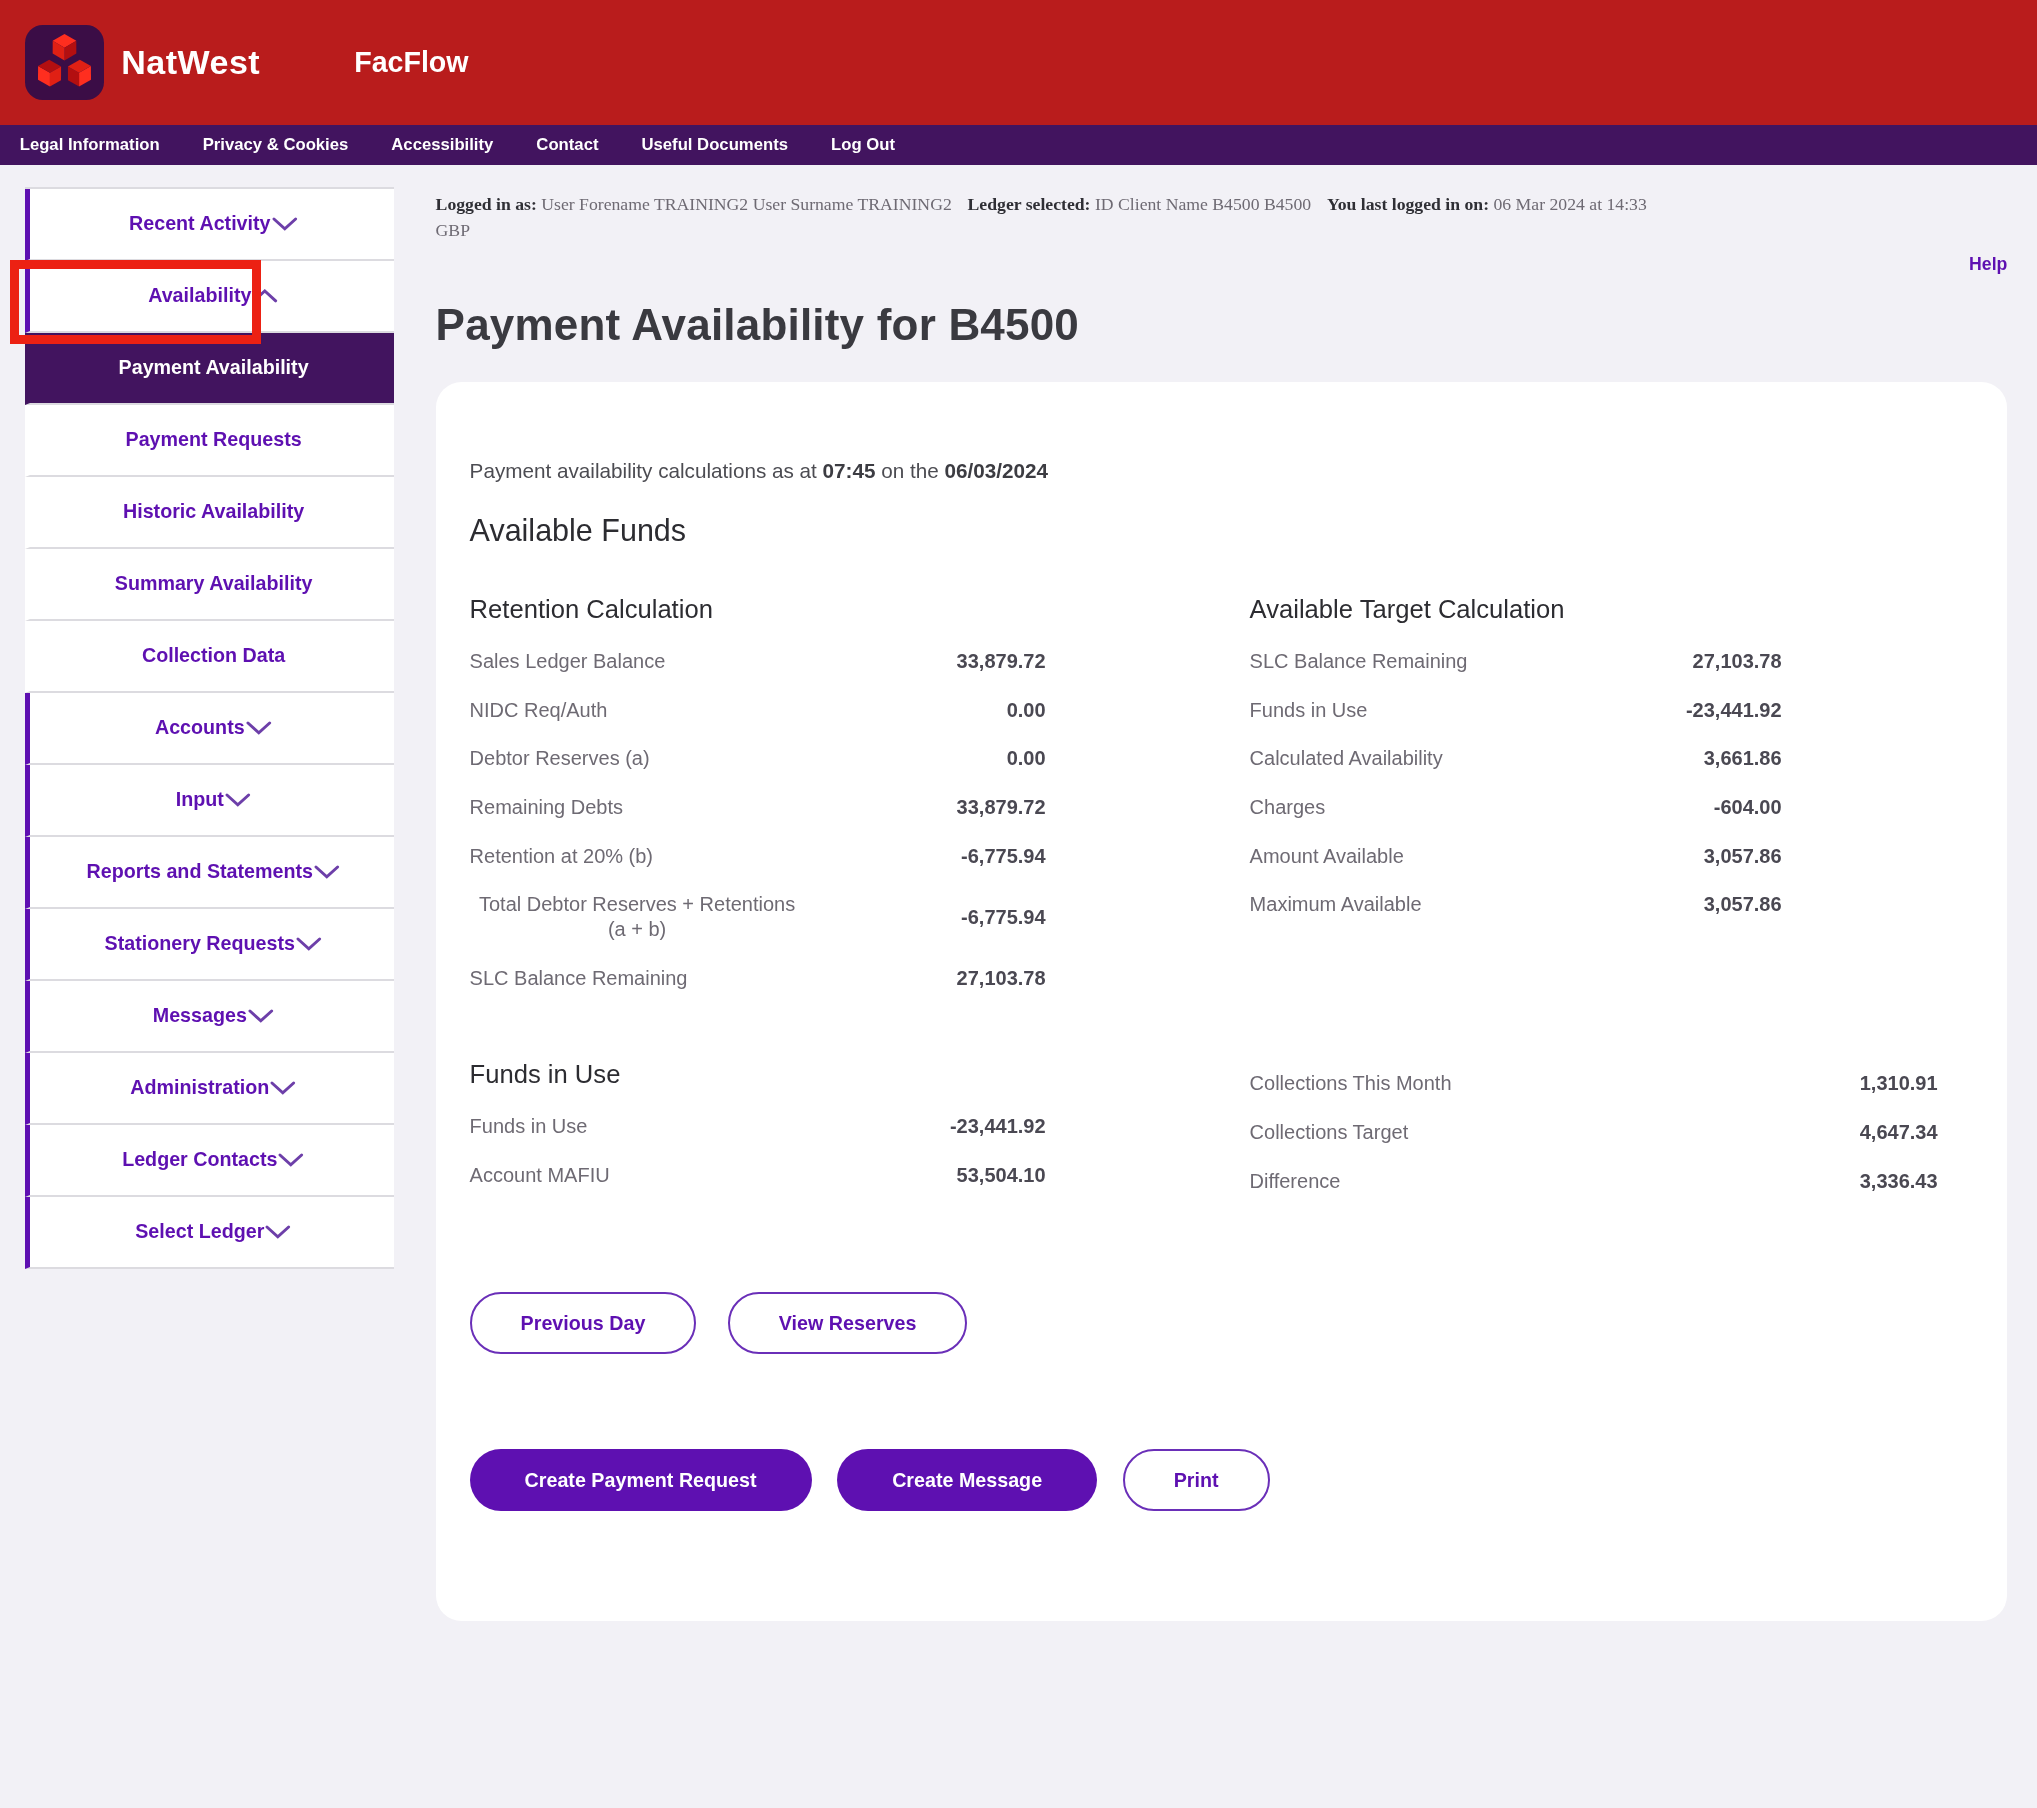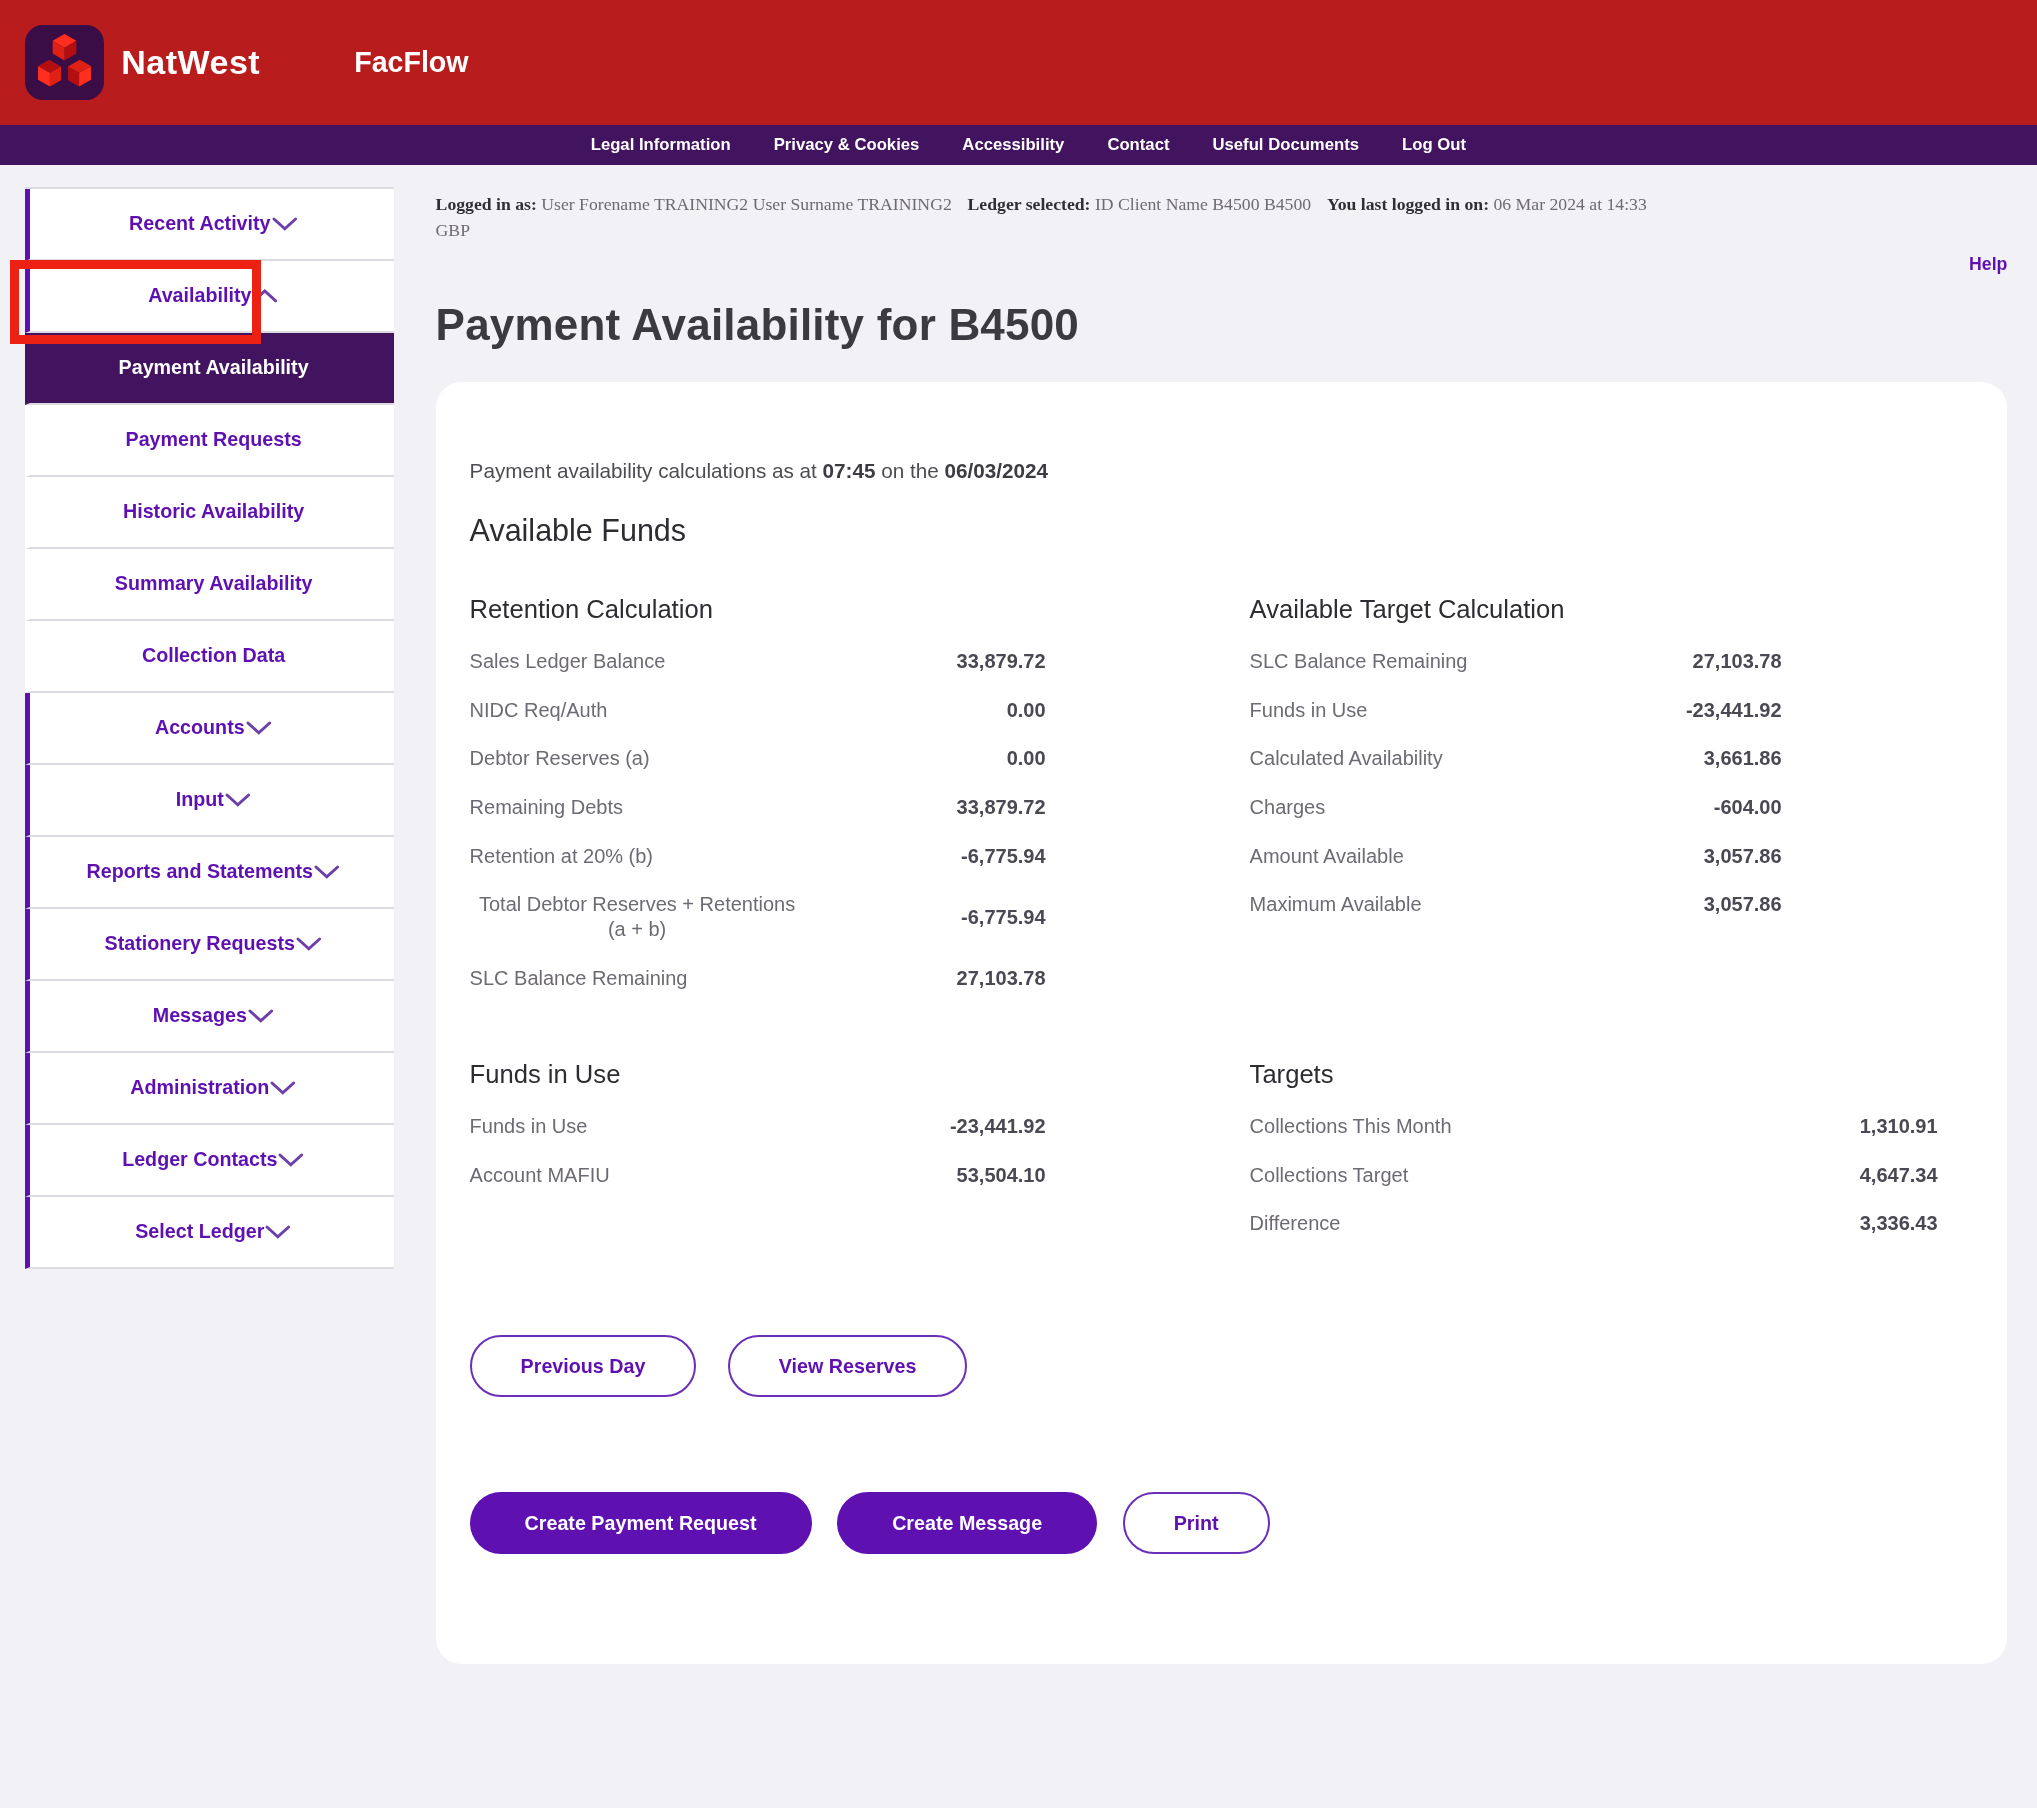--- a/index.html
+++ b/index.html
@@ -27,21 +27,20 @@
     margin-left: 94px;
   }
   
   .util-nav {
     height: 40px;
     background: #42145F;
     display: flex;
     align-items: center;
     padding-left: 19.7px;
     gap: 43px;
-    justify-content: center;
   }
   .util-nav a {
     color: #ffffff; font-size: 16.7px; font-weight: 700;
     text-decoration: none; cursor: pointer;
   }
   
   .layout { display: flex; align-items: flex-start; }
   
   .sidebar {
     margin: 21.7px 0 0 24.6px;
@@ -382,21 +381,20 @@
               <span class="val">-23,441.92</span>
             </div>
             <div class="row">
               <span class="lbl">Account MAFIU</span>
               <span class="val">53,504.10</span>
             </div>
           </div>
         </div>
 
         <div class="sect w698">
-          <h3>Targets</h3>
           <div class="rows">
             <div class="row">
               <span class="lbl">Collections This Month</span>
               <span class="val">1,310.91</span>
             </div>
             <div class="row">
               <span class="lbl">Collections Target</span>
               <span class="val">4,647.34</span>
             </div>
             <div class="row">

